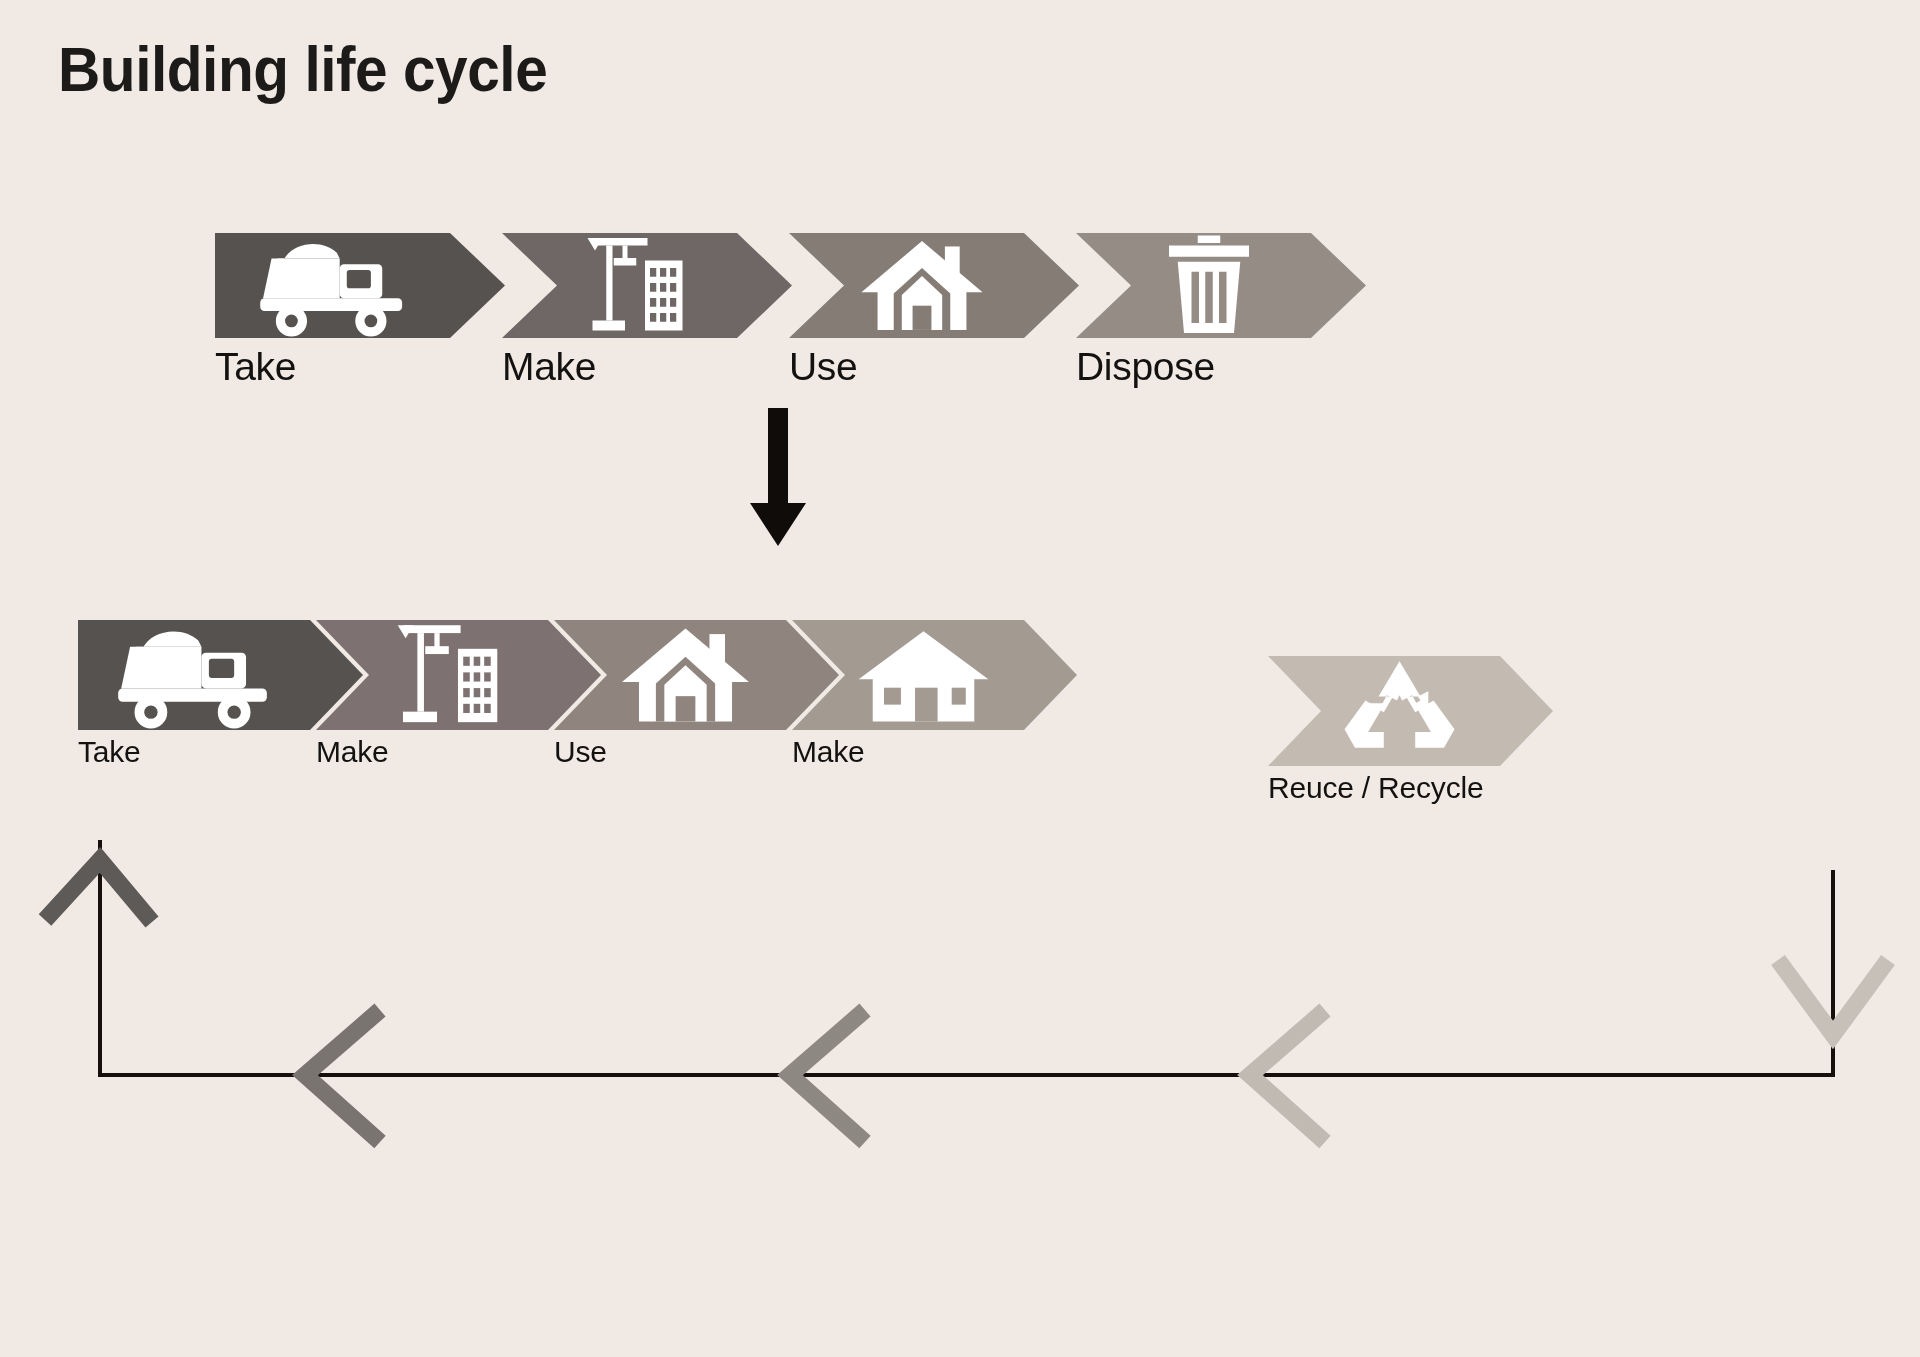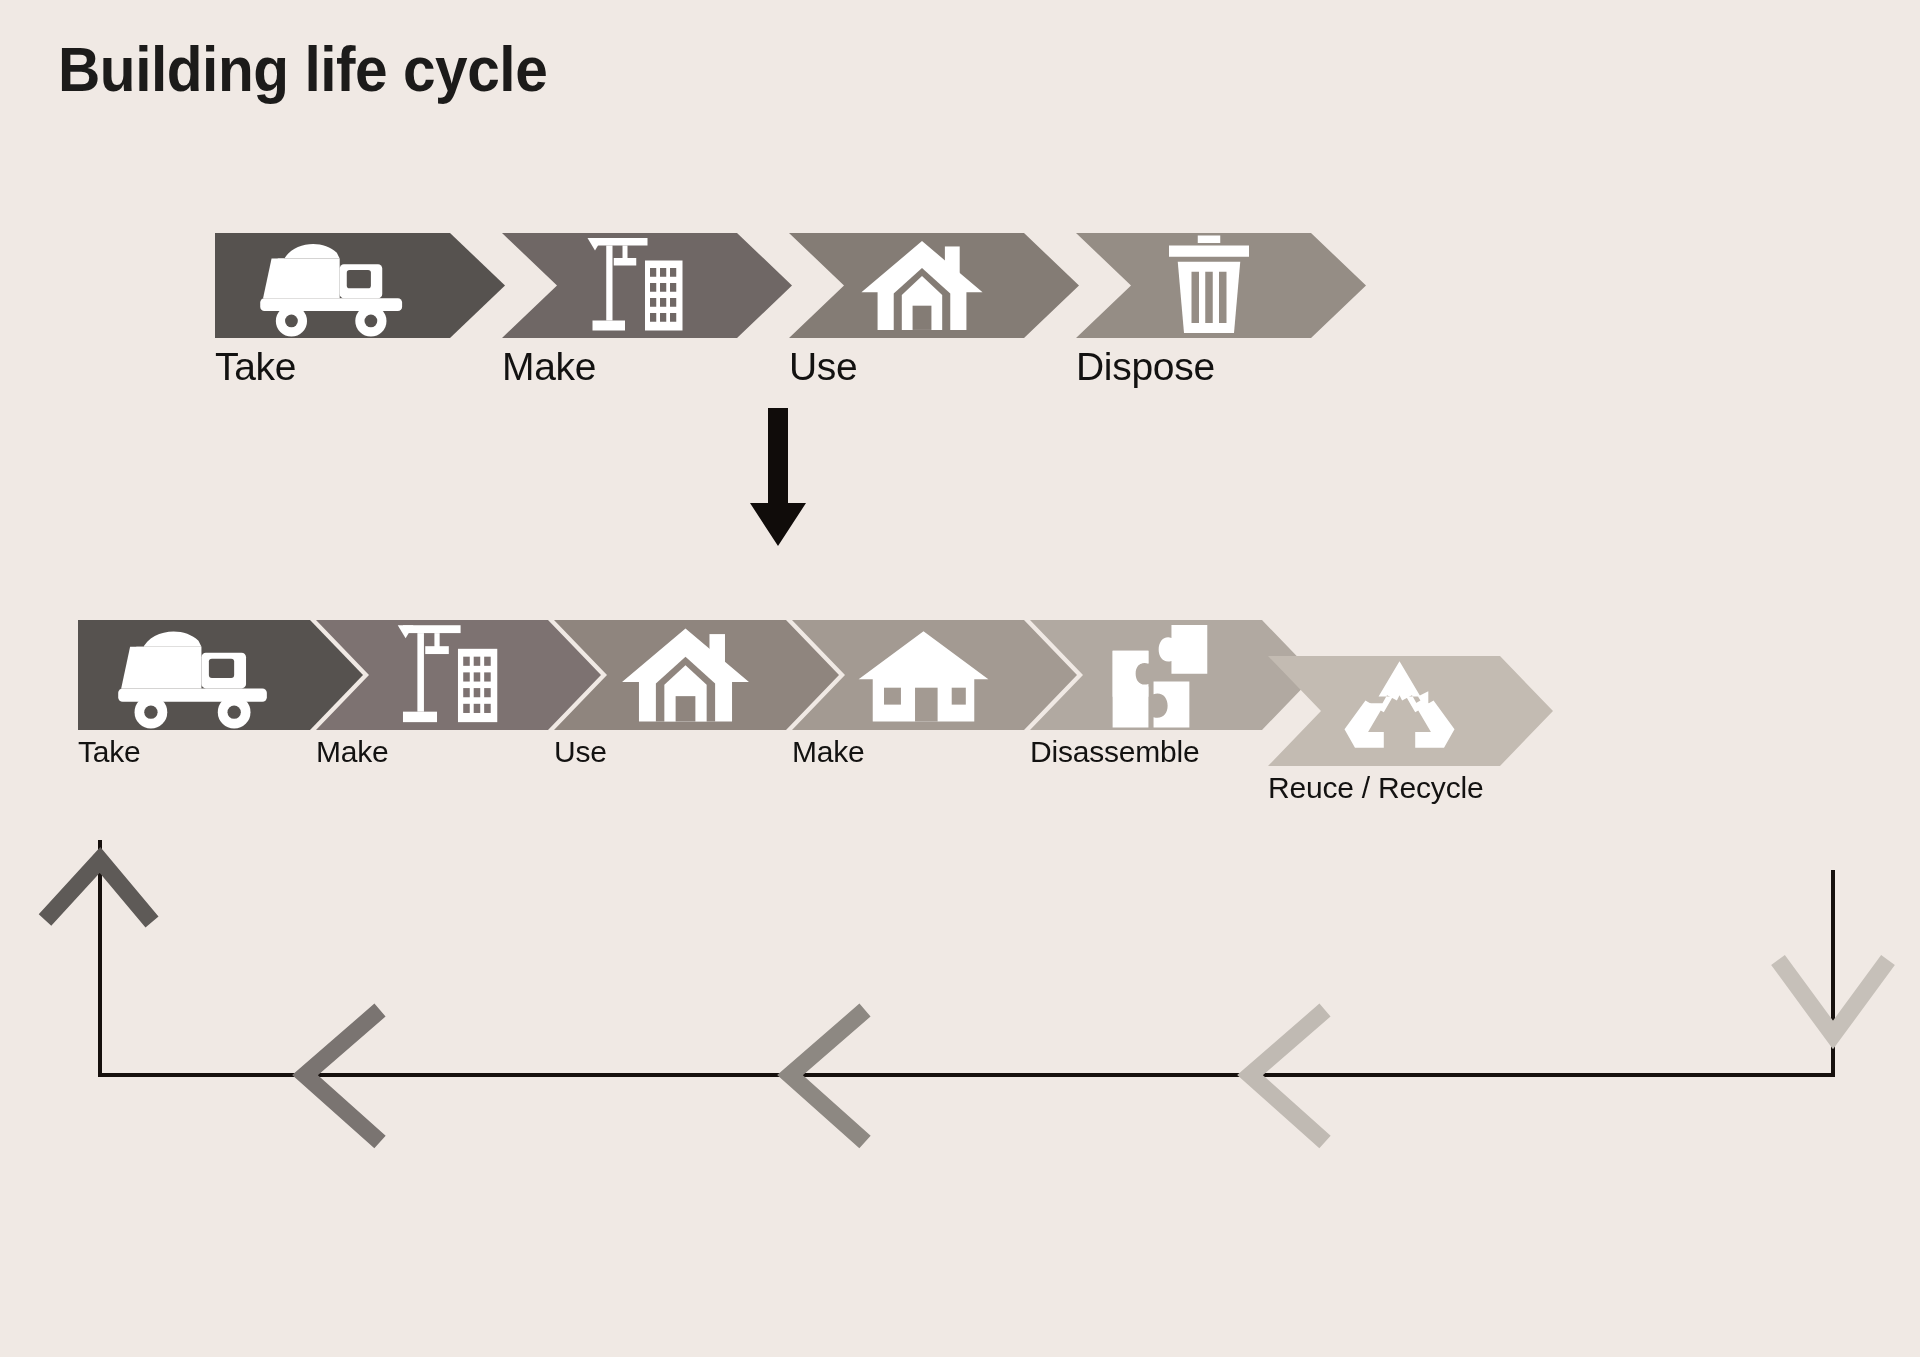--- a/index.html
+++ b/index.html
@@ -333,40 +333,20 @@
               <rect x="20" y="48" width="12" height="12"></rect>
               <rect x="42" y="48" width="16" height="24"></rect>
               <rect x="68" y="48" width="10" height="12"></rect>
             </g>
           </svg>
         </div>
       </div>
       <div class="stage-label">Make</div>
     </div>
 
-    <div class="stage-item" style="left:952px; width:285px;">
-      <div class="chev">
-        <svg viewBox="0 0 285 110" preserveAspectRatio="none">
-          <polygon points="0,0 232,0 285,55 232,110 0,110 53,55" fill="#b1a9a1"></polygon>
-        </svg>
-        <div class="glyph" style="padding-right:20px;">
-          <svg width="90" height="86" viewBox="0 0 90 86">
-            <g fill="#ffffff">
-              <path d="M6 24 L34 24 L34 34 C28 32 24 36 24 42 C24 48 28 52 34 50 L34 60 L6 60 Z"></path>
-              <path d="M38 24 L38 34 C44 32 48 36 48 42 C48 48 44 52 38 50 L38 60 L6 60 L6 84 L38 84 L38 74 C44 76 48 72 48 66 C48 60 44 56 38 58 Z" opacity="0"></path>
-              <path d="M6 62 L34 62 L34 72 C28 70 24 74 24 80 C24 84 26 85 28 85 L6 85 Z" opacity="0"></path>
-              <path d="M6 24 L34 24 L34 34 C27 32 23 37 23 43 C23 49 27 54 34 52 L34 84 L6 84 Z"></path>
-              <path d="M38 48 L38 58 C45 56 49 61 49 67 C49 73 45 78 38 76 L38 84 L66 84 L66 48 Z"></path>
-              <path d="M52 4 L52 14 C46 12 42 17 42 23 C42 29 46 34 52 32 L52 42 L80 42 L80 4 Z"></path>
-            </g>
-          </svg>
-        </div>
-      </div>
-      <div class="stage-label">Disassemble</div>
-    </div>
 
     <div class="stage-item" style="left:1190px; width:285px;margin-top:36px;">
       <div class="chev">
         <svg viewBox="0 0 285 110" preserveAspectRatio="none">
           <polygon points="0,0 232,0 285,55 232,110 0,110 53,55" fill="#c3bbb2"></polygon>
         </svg>
         <div class="glyph" style="padding-right:22px;">
           <svg width="88" height="84" viewBox="0 0 88 84">
             <g fill="#ffffff">
               <path d="M44 4 L60 31 L49 31 L56 43 L68 36 L57 36 L44 13 L31 36 L20 36 L32 43 L39 31 L28 31 Z"></path>

